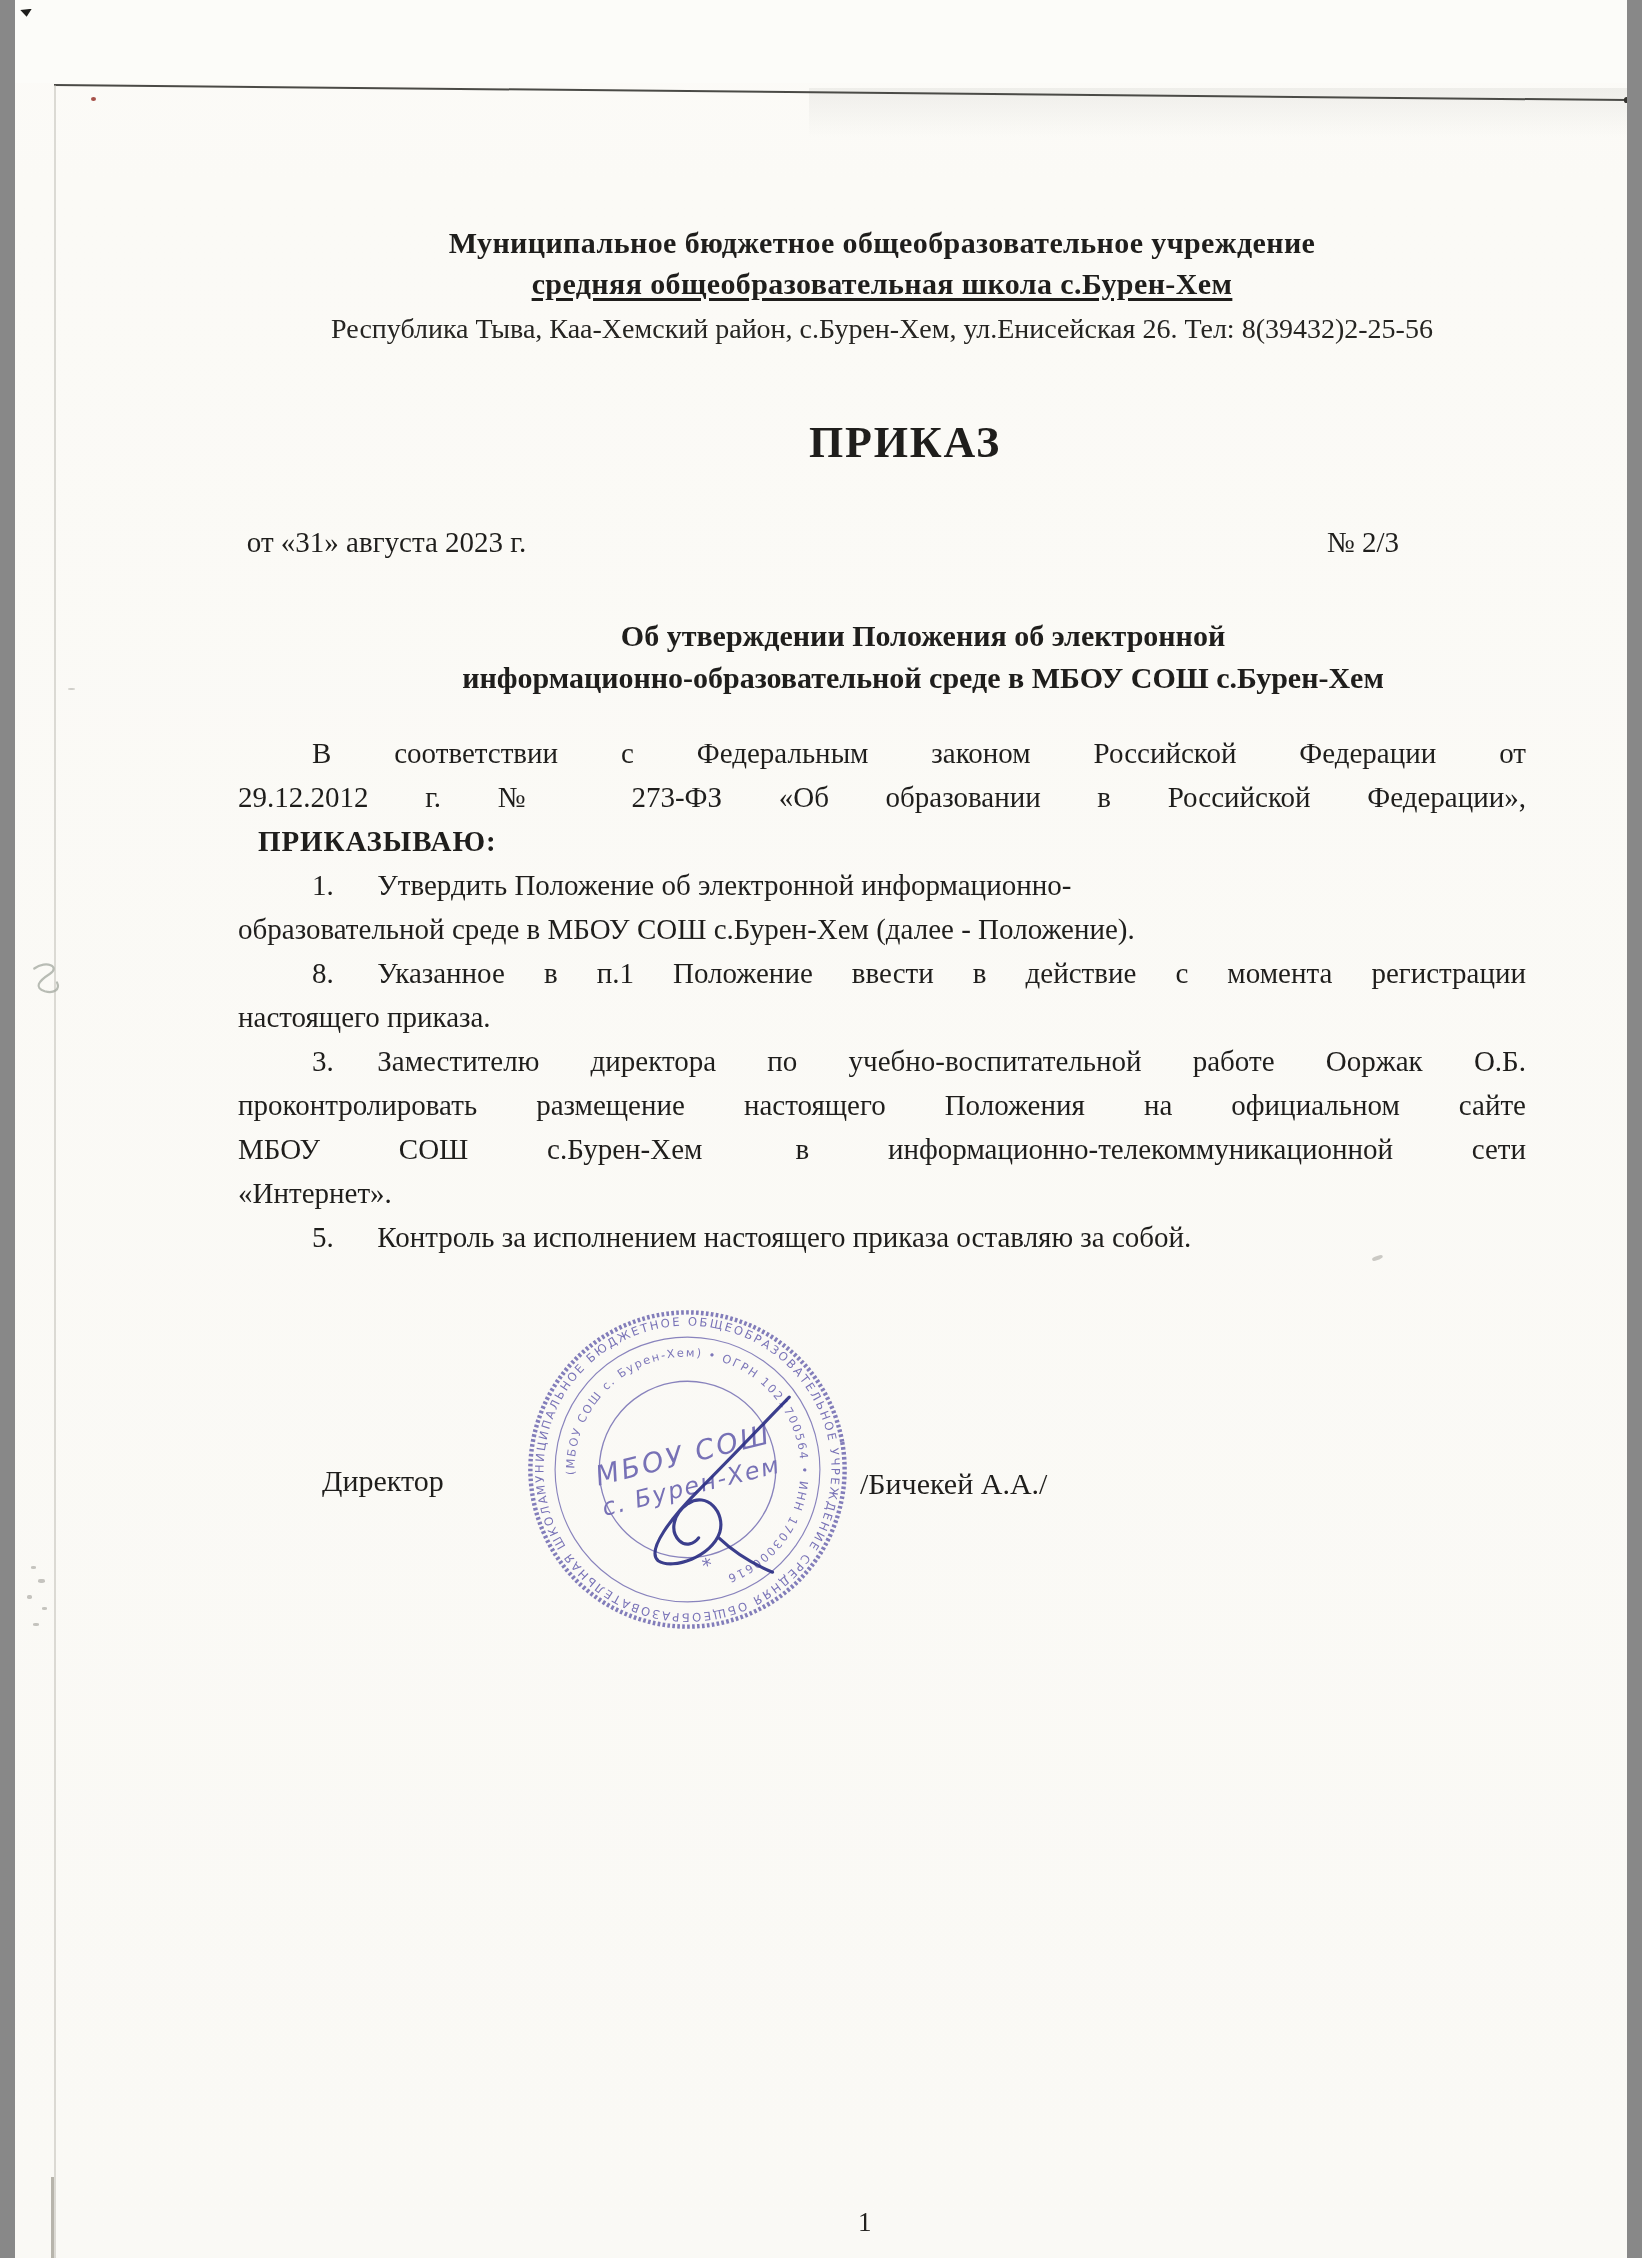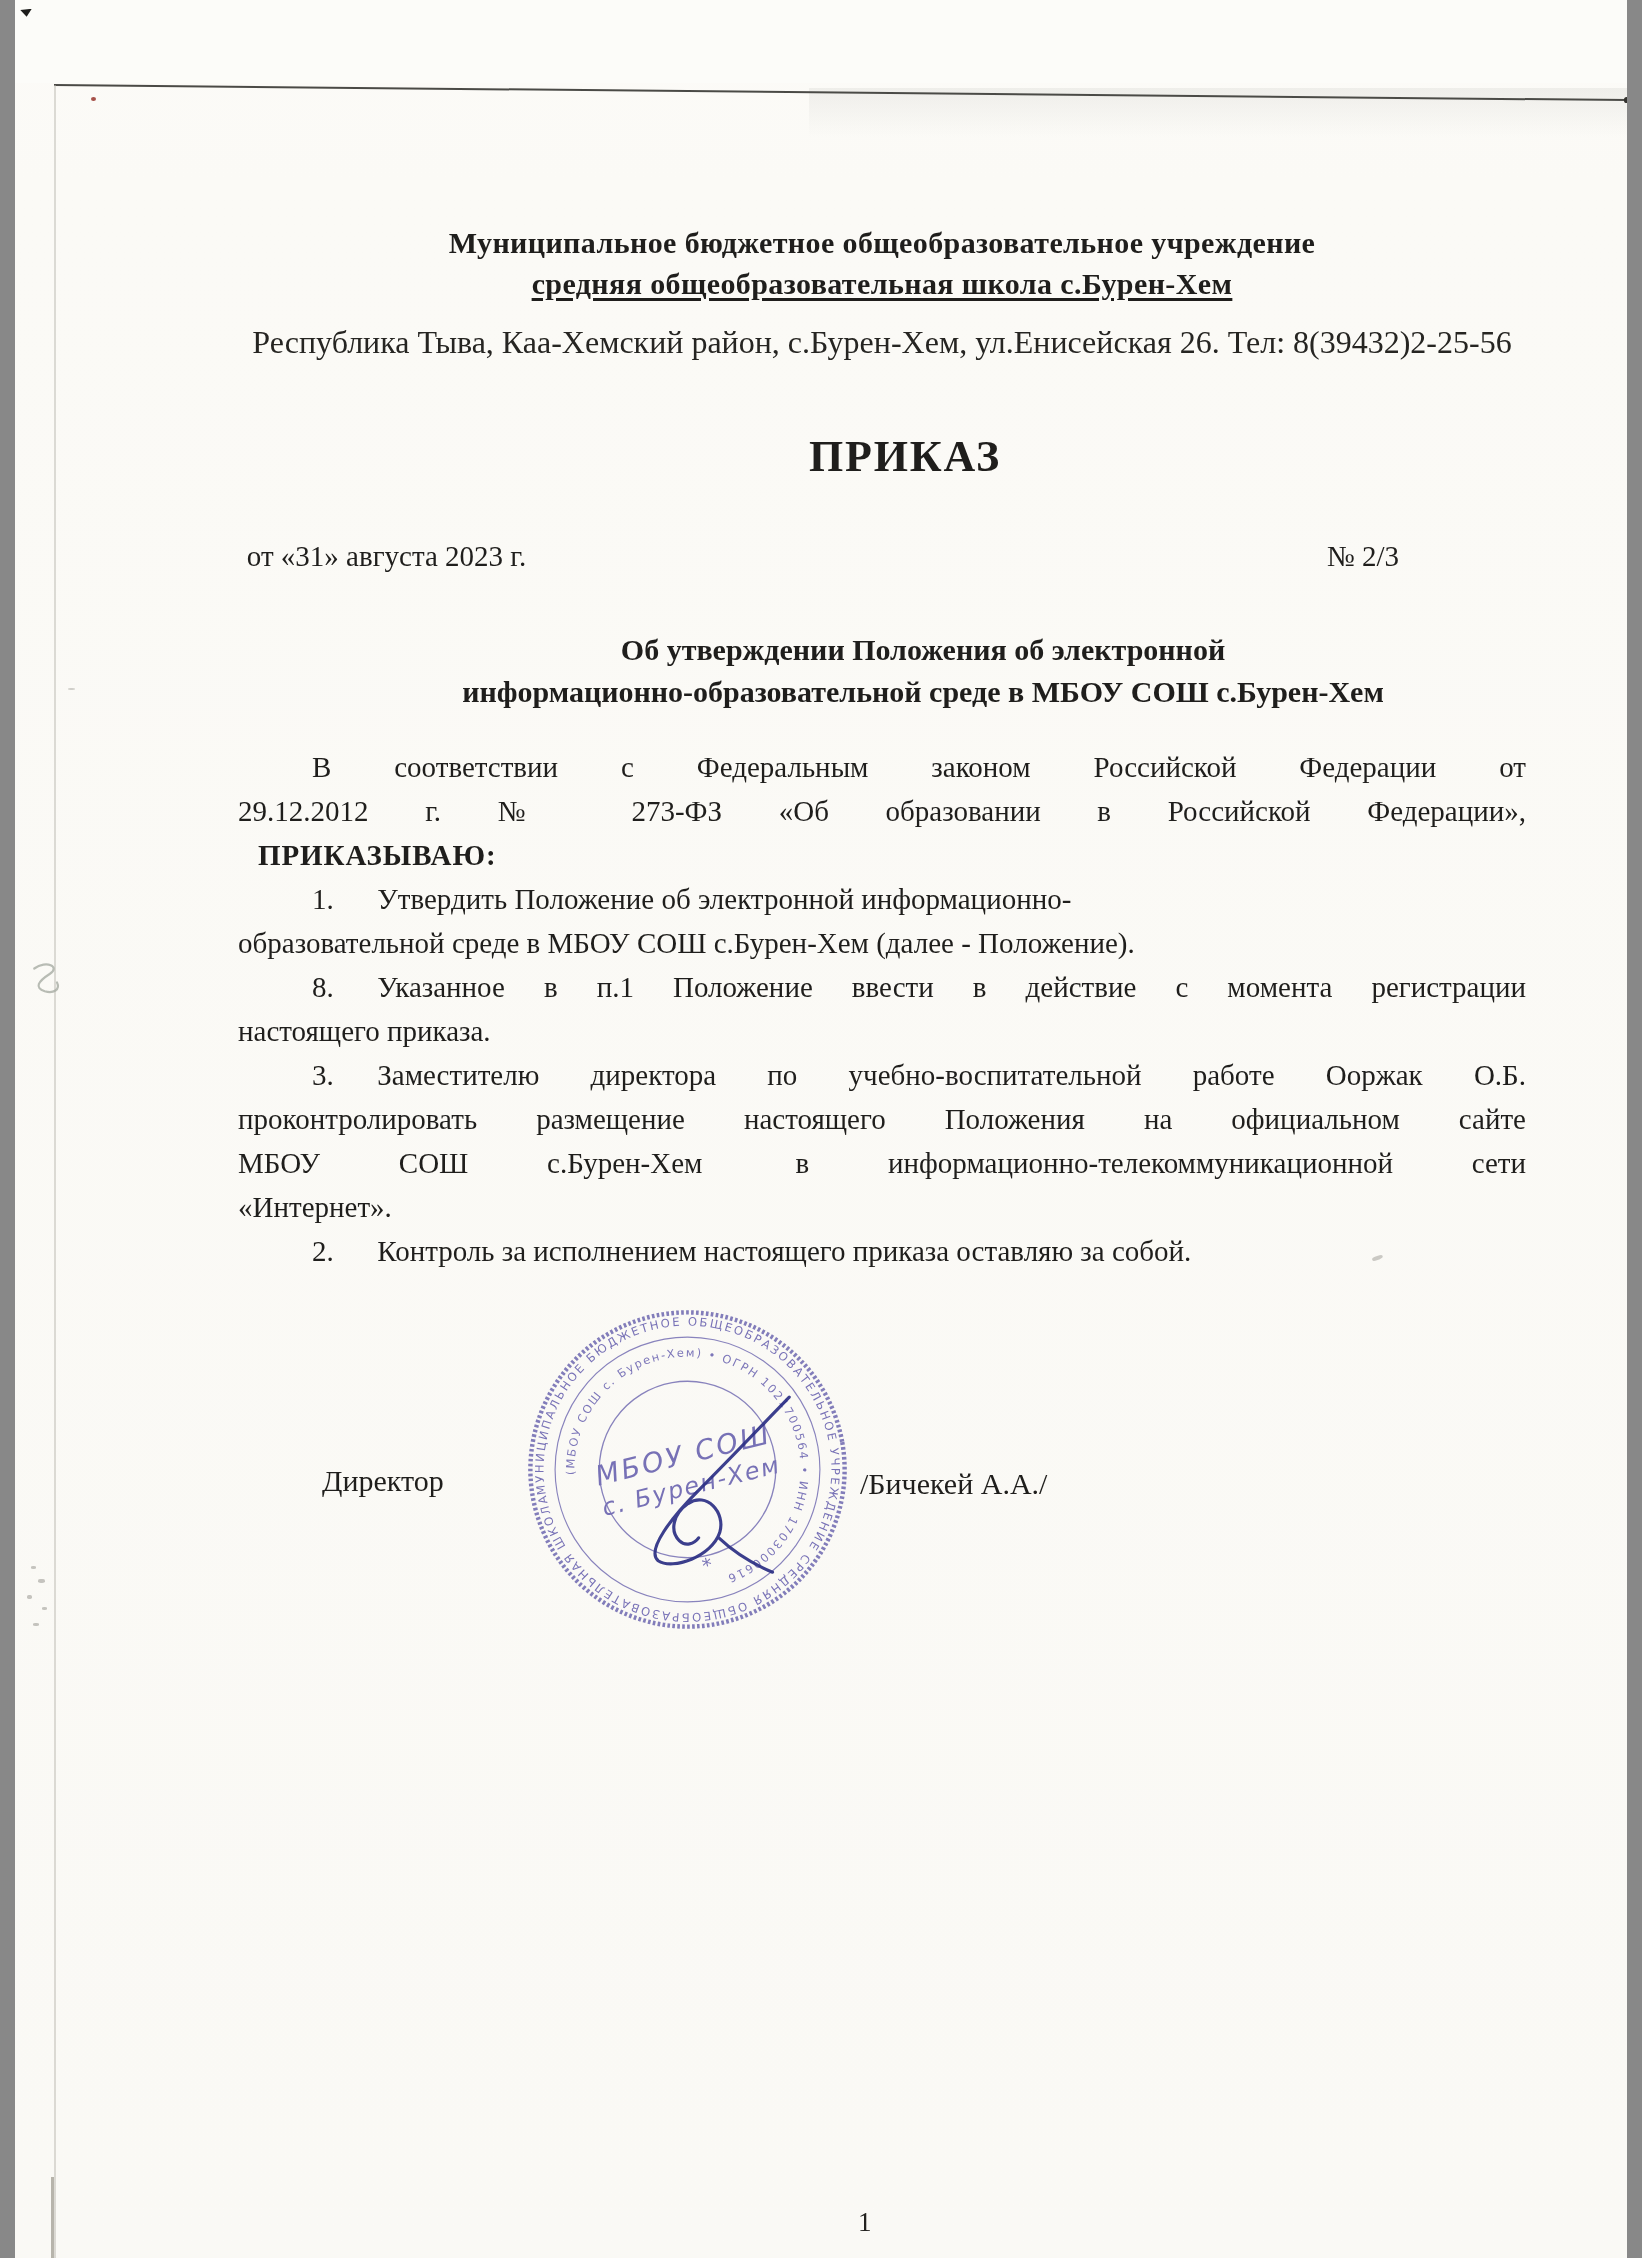--- a/index.html
+++ b/index.html
@@ -31,21 +31,21 @@
   .red-dot { left:76px; top:97px; width:5.3px; height:4.4px; background:#97322a; border-radius:50%; opacity:.85; }
   .speck { background:#908e87; opacity:.5; border-radius:40%; }
   .sq { left:12.4px; top:958px; }
 
   
   .content { left:223px; top:0; width:1288px; }
   .org-header { margin-top:222px; text-align:center; }
   .org1 { font-size:30px; font-weight:700; line-height:41px; letter-spacing:0.4px; }
   .org2 { font-size:30px; font-weight:700; line-height:41px; letter-spacing:0.4px;
     text-decoration:underline; text-decoration-thickness:2.6px; text-underline-offset:4.4px; }
-  .org3 { font-size:32px; line-height:39px; margin-top:19px; color:#262522; }
+  .org3 { font-size:28px; line-height:39px; margin-top:5px; color:#262522; }
 
   .doc-type { margin-top:74px; text-align:center; font-size:44px; font-weight:700;
     letter-spacing:1.8px; line-height:41px; transform:translateX(23px); }
 
   .date-row { position:relative; margin-top:60px; font-size:29px; line-height:39px; padding-left:8.8px; }
   .order-num { position:absolute; left:1089px; top:0; }
 
   .subject { margin-top:53px; text-align:center; font-size:30px; font-weight:700;
     line-height:42px; transform:translateX(41px); }
 
@@ -113,21 +113,21 @@
       <div class="line j">29.12.2012 г. № 273-ФЗ «Об образовании в Российской Федерации»,</div>
       <div class="line bold">ПРИКАЗЫВАЮ:</div>
       <div class="line ind">1.  Утвердить Положение об электронной информационно-</div>
       <div class="line">образовательной среде в МБОУ СОШ с.Бурен-Хем (далее - Положение).</div>
       <div class="line ind j">8.  Указанное в п.1 Положение ввести в действие с момента регистрации</div>
       <div class="line">настоящего приказа.</div>
       <div class="line ind j">3.  Заместителю директора по учебно-воспитательной работе Ооржак О.Б.</div>
       <div class="line j">проконтролировать размещение настоящего Положения на официальном сайте</div>
       <div class="line j">МБОУ СОШ с.Бурен-Хем  в информационно-телекоммуникационной сети</div>
       <div class="line">«Интернет».</div>
-      <div class="line ind">2.  Контроль за исполнением настоящего приказа оставляю за собой.</div>
+      <div class="line ind">5.  Контроль за исполнением настоящего приказа оставляю за собой.</div>
     </div>
   </div>
 
   <div class="abs director">Директор</div>
   <div class="abs sig-name">/Бичекей А.А./</div>
 
   <svg class="abs stamp" viewBox="0 0 375 375">
     <defs>
       <path id="rOut" d="M 24.5,187.5 a 163,163 0 1,1 326,0 a 163,163 0 1,1 -326,0"></path>
       <path id="rIn" d="M 59.5,187.5 a 128,128 0 1,1 256,0 a 128,128 0 1,1 -256,0"></path>

